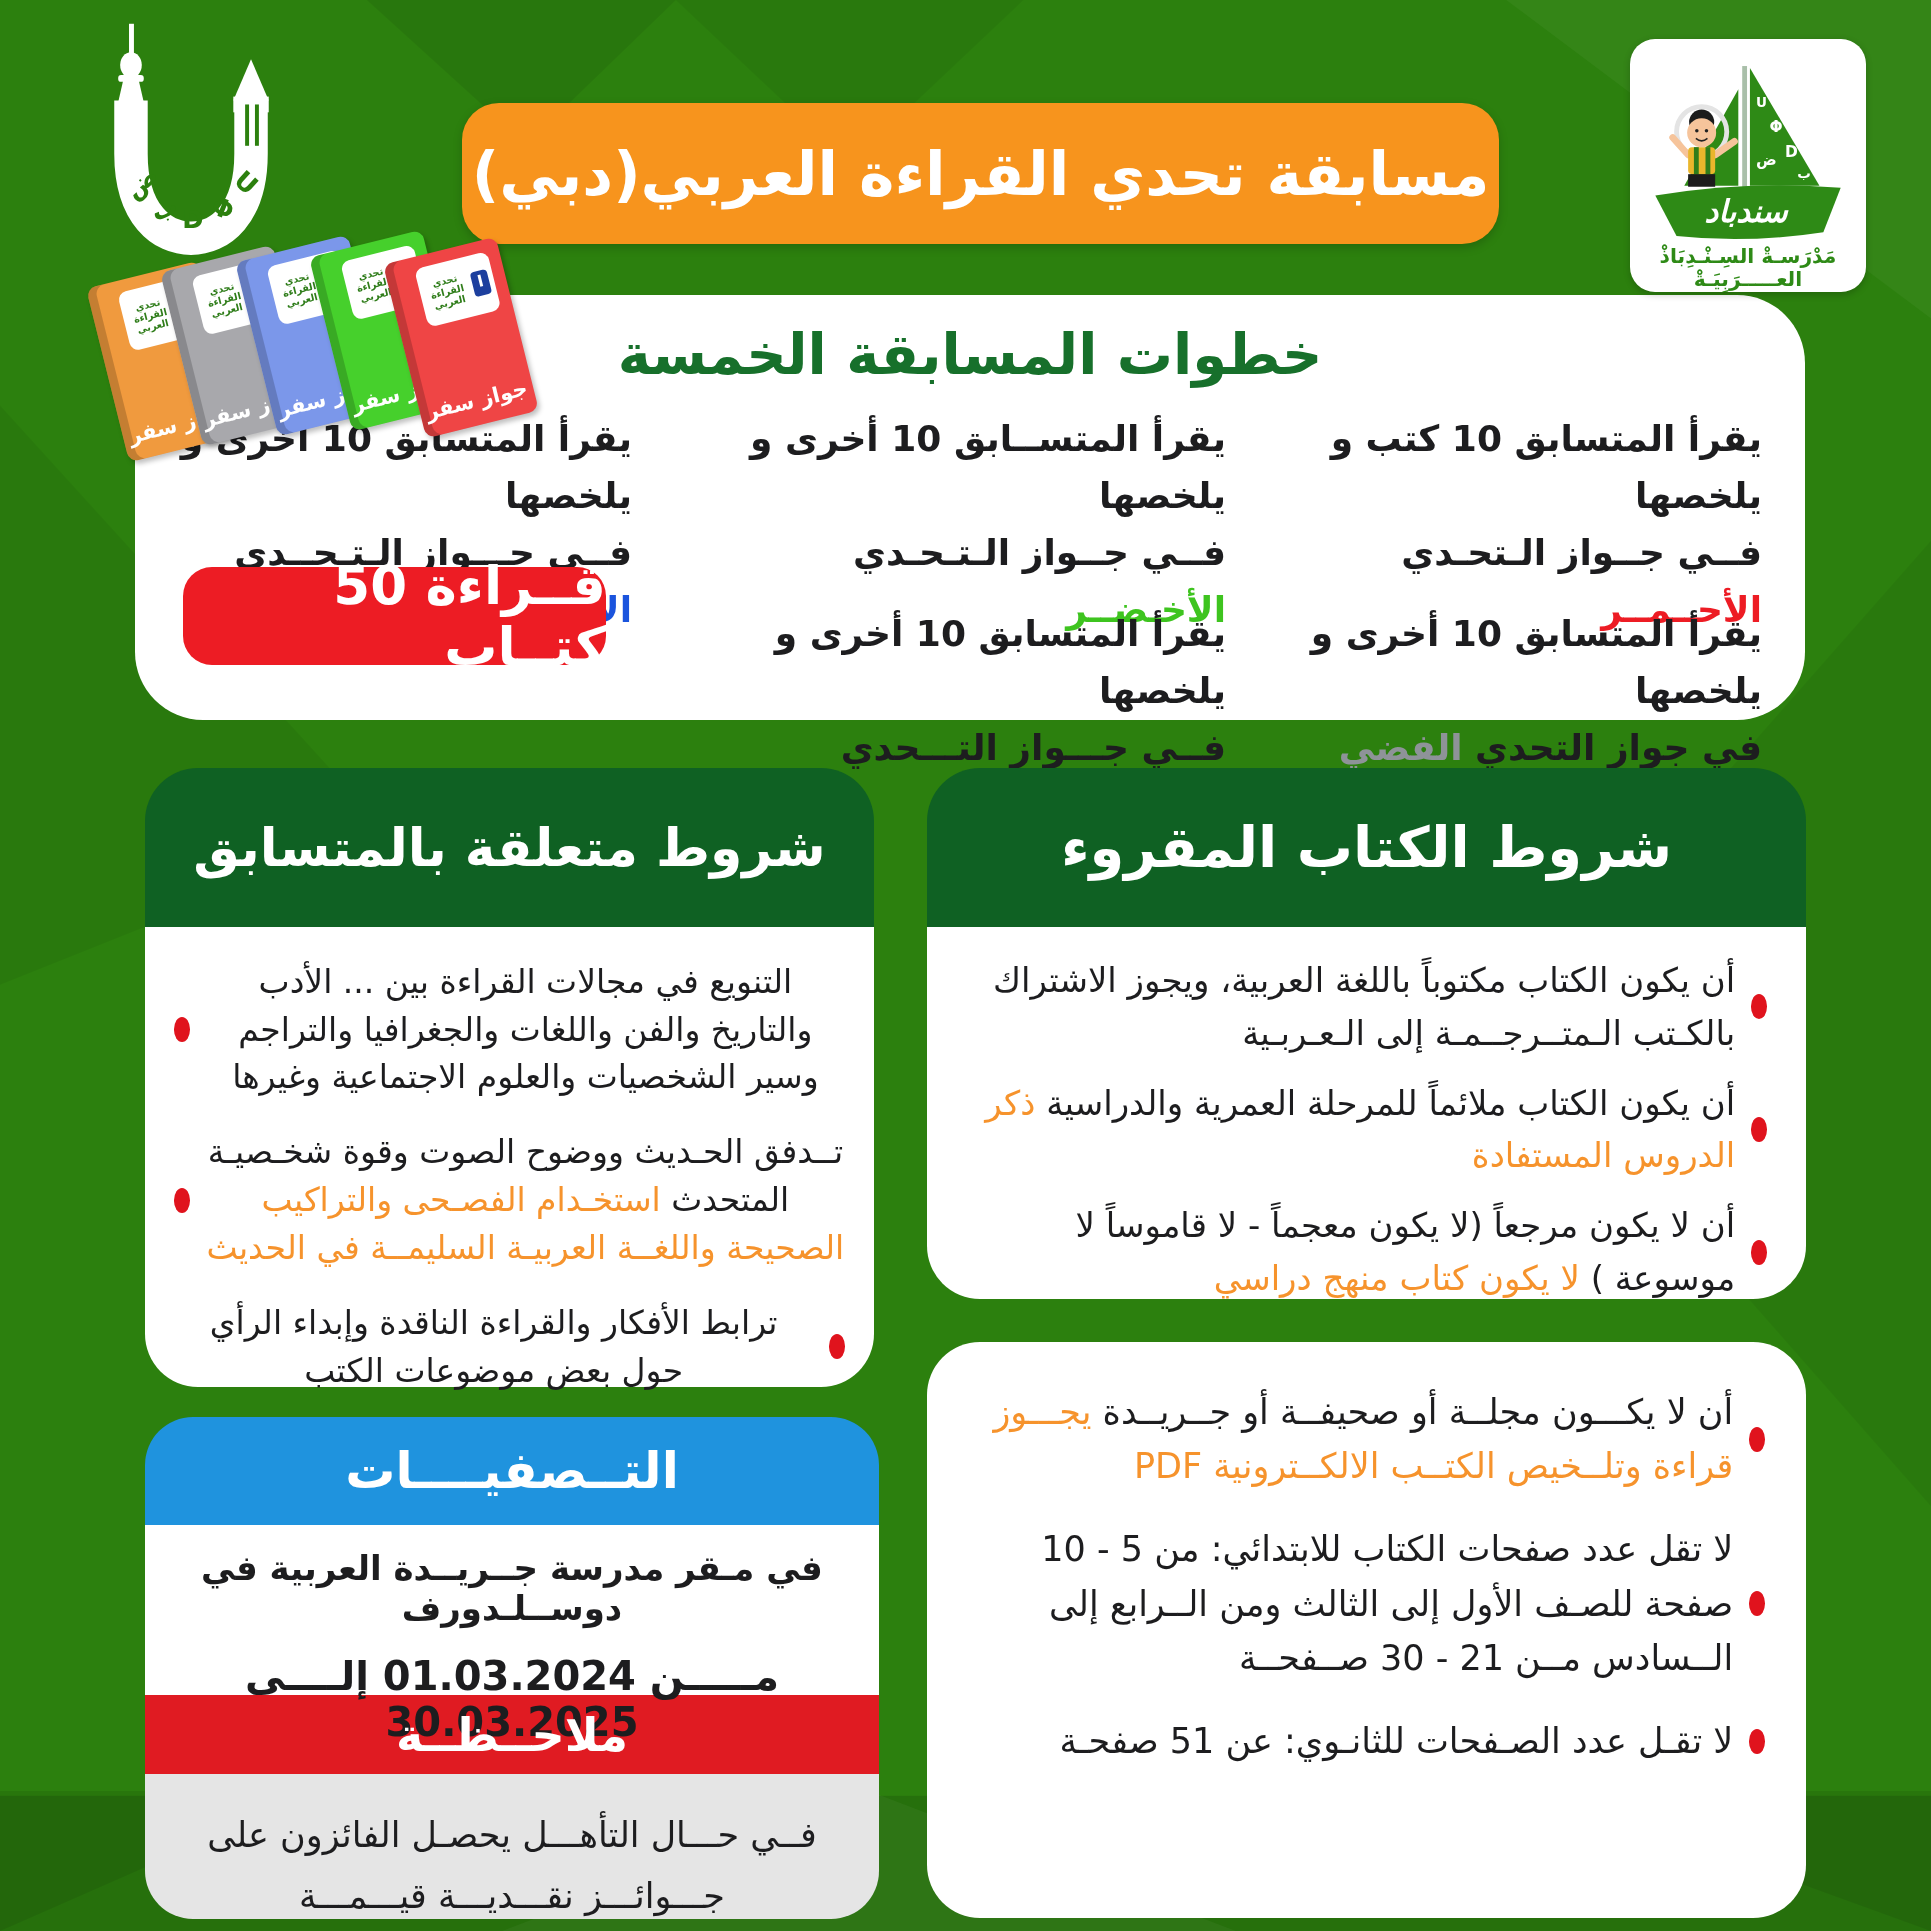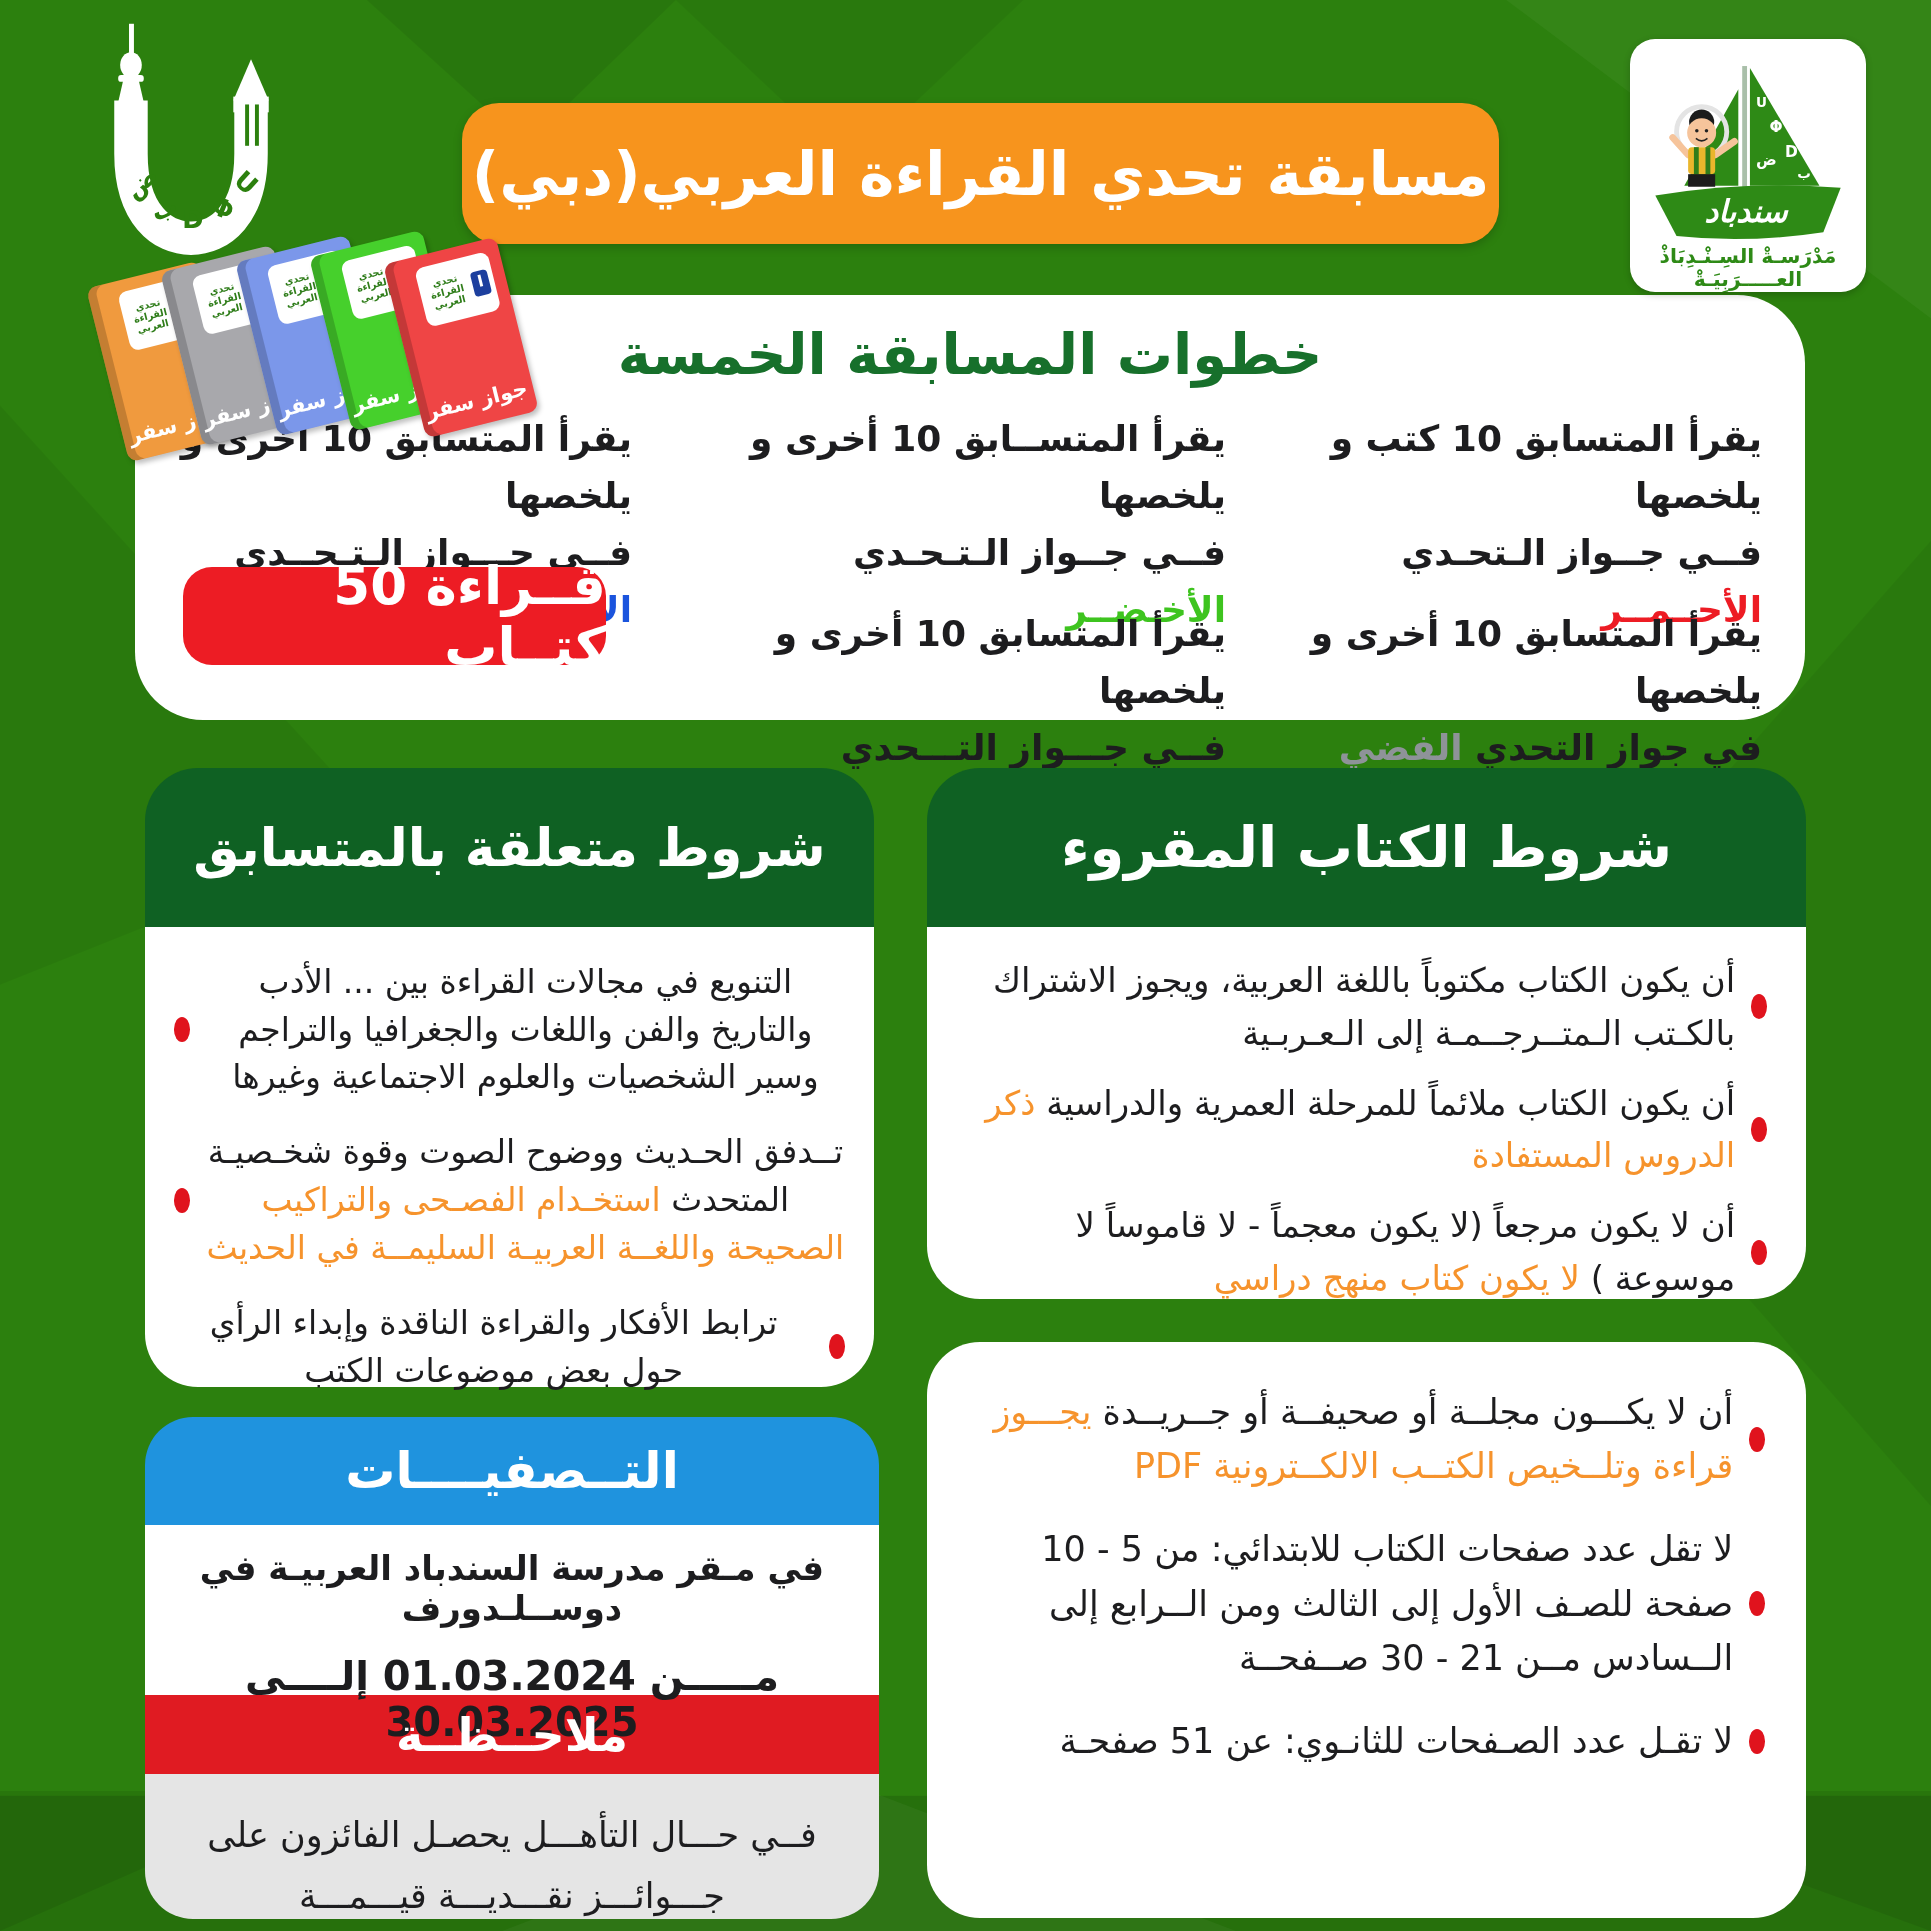--- a/index.html
+++ b/index.html
@@ -272,21 +272,21 @@
     </div>
     <div class="bullet">
       <span class="dot"></span>
       <span class="btxt"><span>لا تقـل عدد الصـفحات للثانـوي: عن 51 صفحـة</span></span>
     </div>
   </div>
 
   <div class="qualifiers">
     <div class="hdr q-hdr">التــصفيــــات</div>
     <div class="q-body1">
-      <div class="q-line1">في مـقر مدرسة السندباد العربيـة في دوســلـدورف</div>
+      <div class="q-line1">في مـقر مدرسة جــريــدة العربية في دوســلـدورف</div>
       <div class="q-line2">مـــــن 01.03.2024 إلــــى 30.03.2025</div>
     </div>
     <div class="hdr q-note-hdr">ملاحــظــة</div>
     <div class="q-body2">
       <div class="q-note">فــي حـــال التأهـــل يحصـل الفائزون على جـــوائـــز نقـــديـــة قيـــمـــة</div>
       <div class="q-footer">مكان الجائزة: إمارة دبي - دولة الإمارات العربية المتحدة</div>
     </div>
   </div>
 
 </div>

